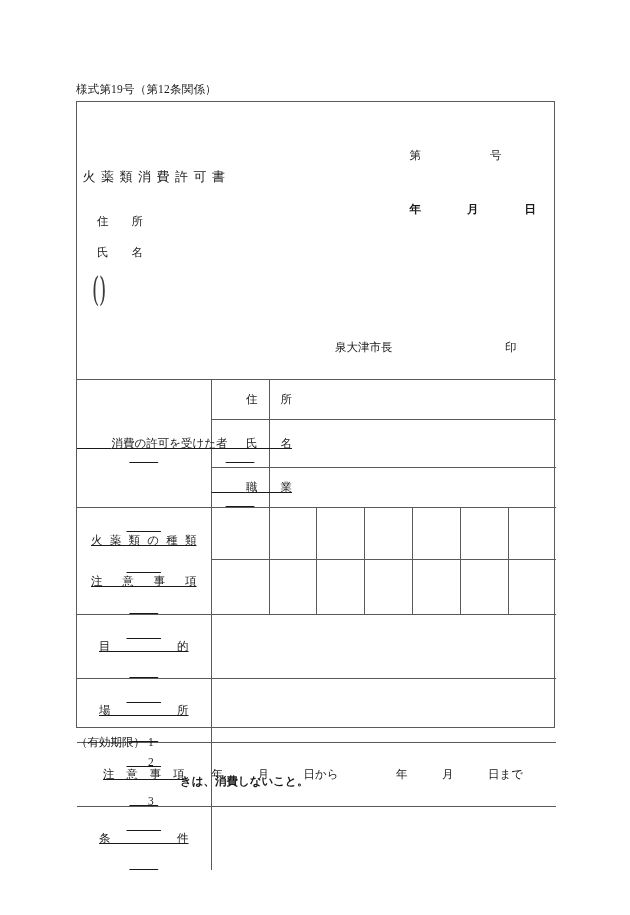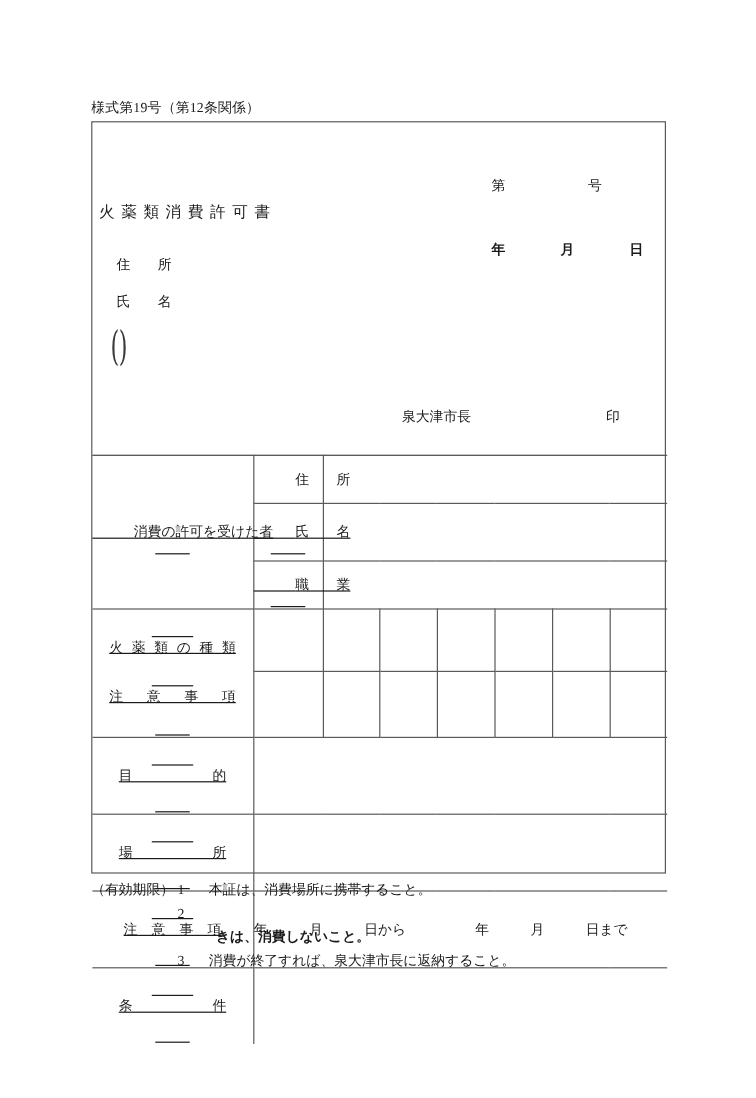--- a/index.html
+++ b/index.html
@@ -336,27 +336,25 @@
           <td colspan="7" class="cell-pad"></td>
         </tr>
       </tbody>
     </table>
   </div>
 
   <div class="notes">
     <div class="note-row">
       <span class="note-head">（有効期限）</span>
       <span class="note-num">1</span>
-      <span class="note-body">本証は、消費場所に携帯すること。</span>
     </div>
     <div class="note-row">
       <span class="note-head"></span>
       <span class="note-num">2</span>
     </div>
     <div class="note-cont">きは、消費しないこと。</div>
     <div class="note-row">
       <span class="note-head"></span>
       <span class="note-num">3</span>
-      <span class="note-body">消費が終了すれば、泉大津市長に返納すること。</span>
     </div>
   </div>
 
 </div>
 
 </body></html>

